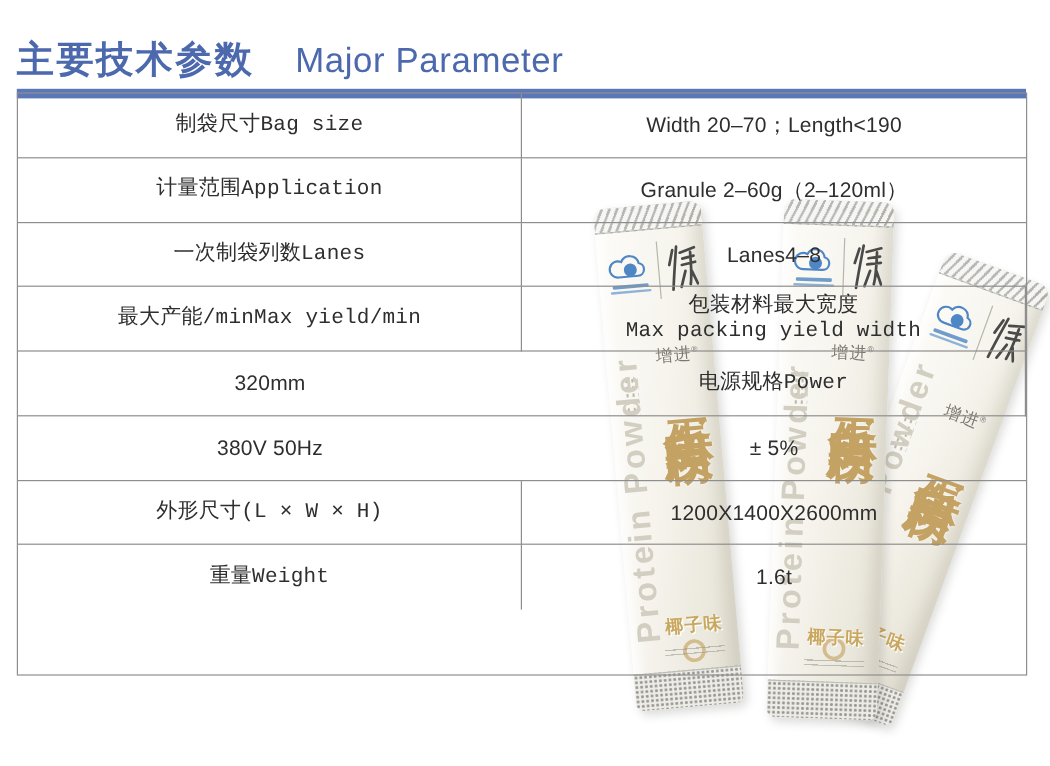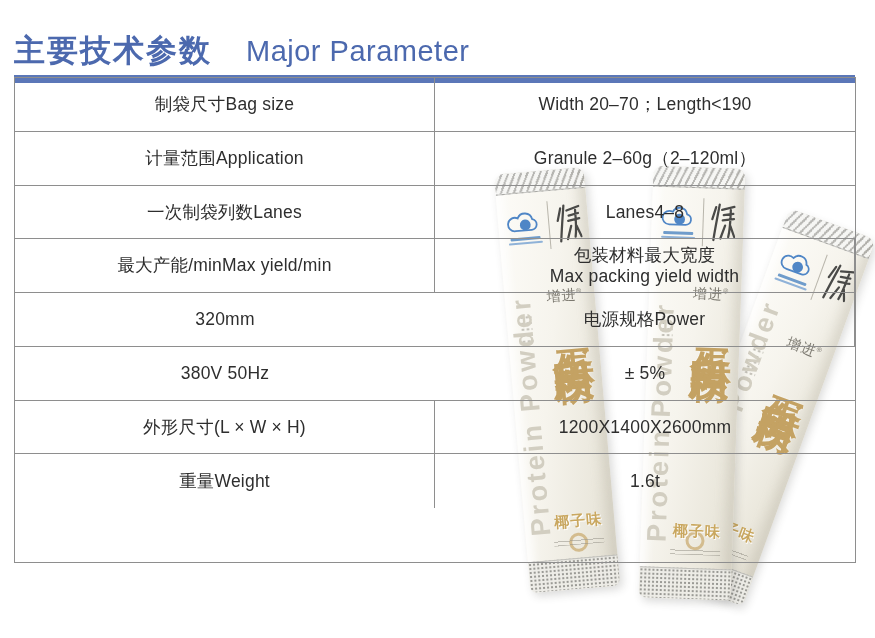--- a/index.html
+++ b/index.html
@@ -70,21 +70,21 @@
   .spec-table{
     position:absolute;left:14px;top:77px;width:842px;height:486px;z-index:2;
     display:grid;grid-template-columns:1fr 1fr;grid-template-rows:repeat(9,1fr);
     border:1px solid #8e8e8e;background:transparent;box-sizing:border-box;
   }
   .cell{
     display:flex;flex-direction:column;align-items:center;justify-content:center;
     text-align:center;font-size:17.5px;color:#2e2e2e;line-height:1.18;
     border-bottom:1px solid #8e8e8e;padding:0 10px;letter-spacing:0.2px;
   }
-  .label-cell{border-right:1px solid #8e8e8e;}
+  .label-cell{border-right:1px solid #8e8e8e;font-family:Liberation Mono, monospace;}
   .row-last{border-bottom:none;}
   .cell span{display:block;}
 </style>
 </head>
 <body>
 
 <div class="stage">
 
   <div class="page-header">
     <div class="title-line">

